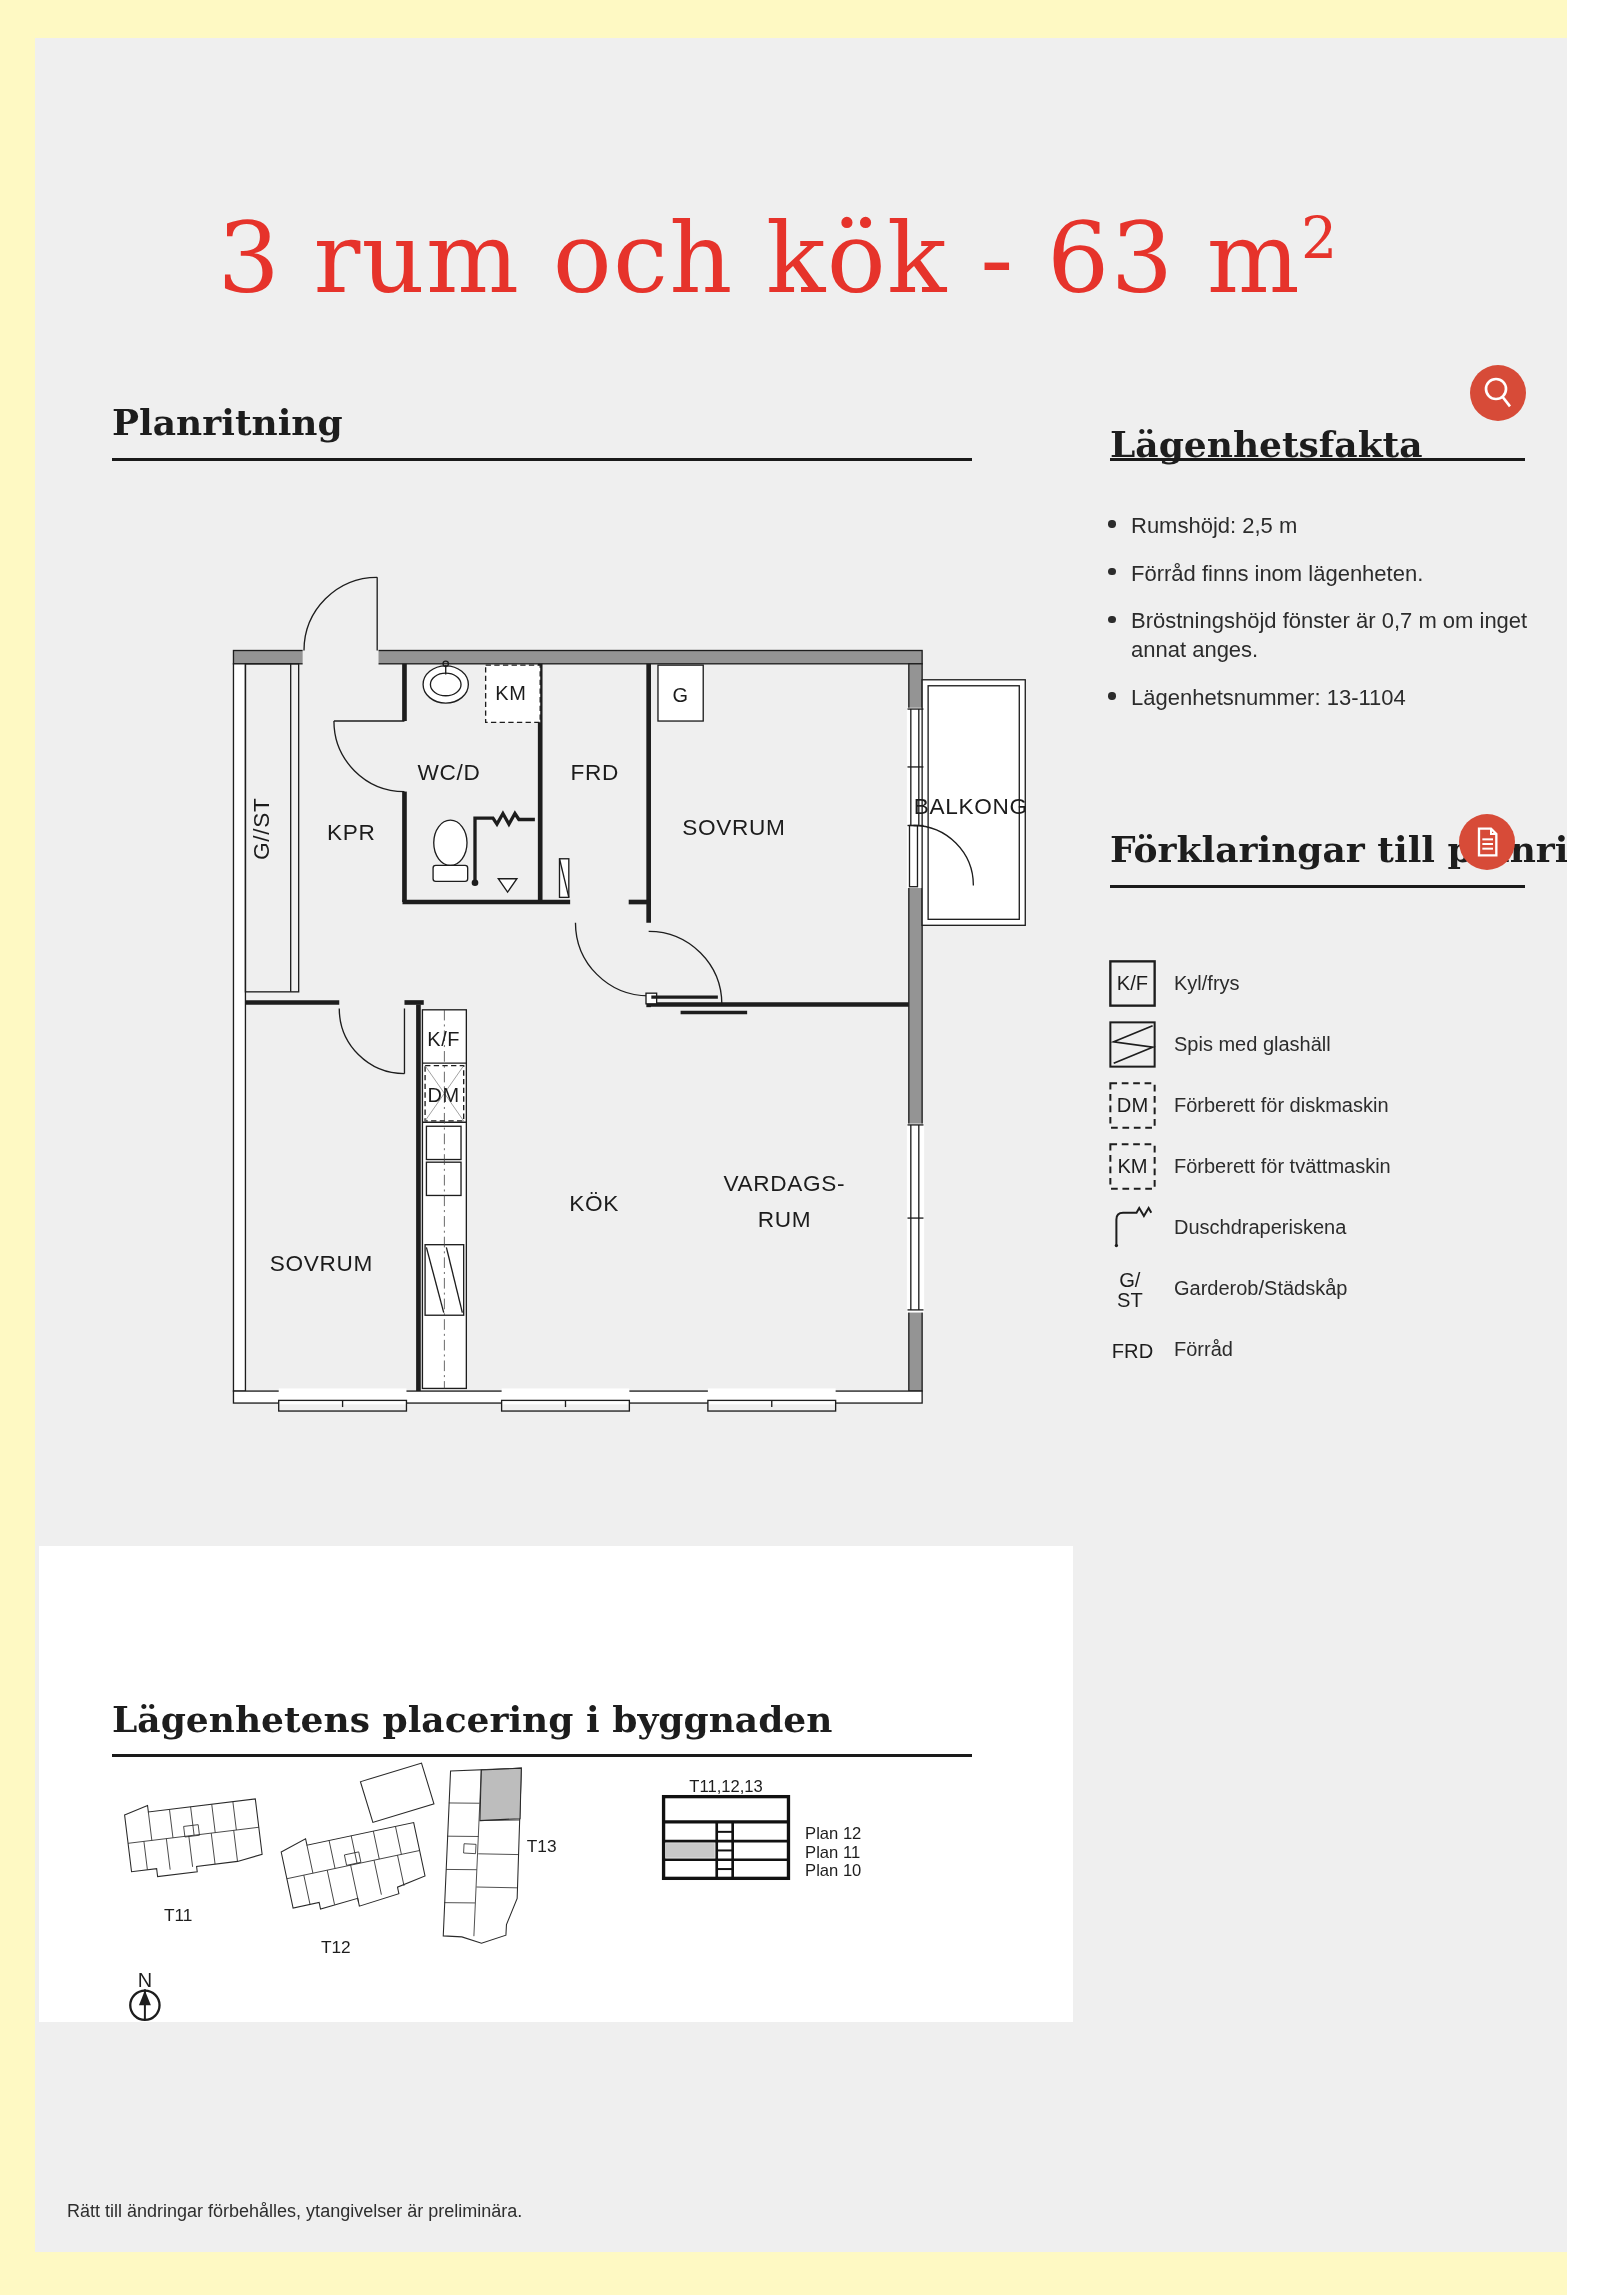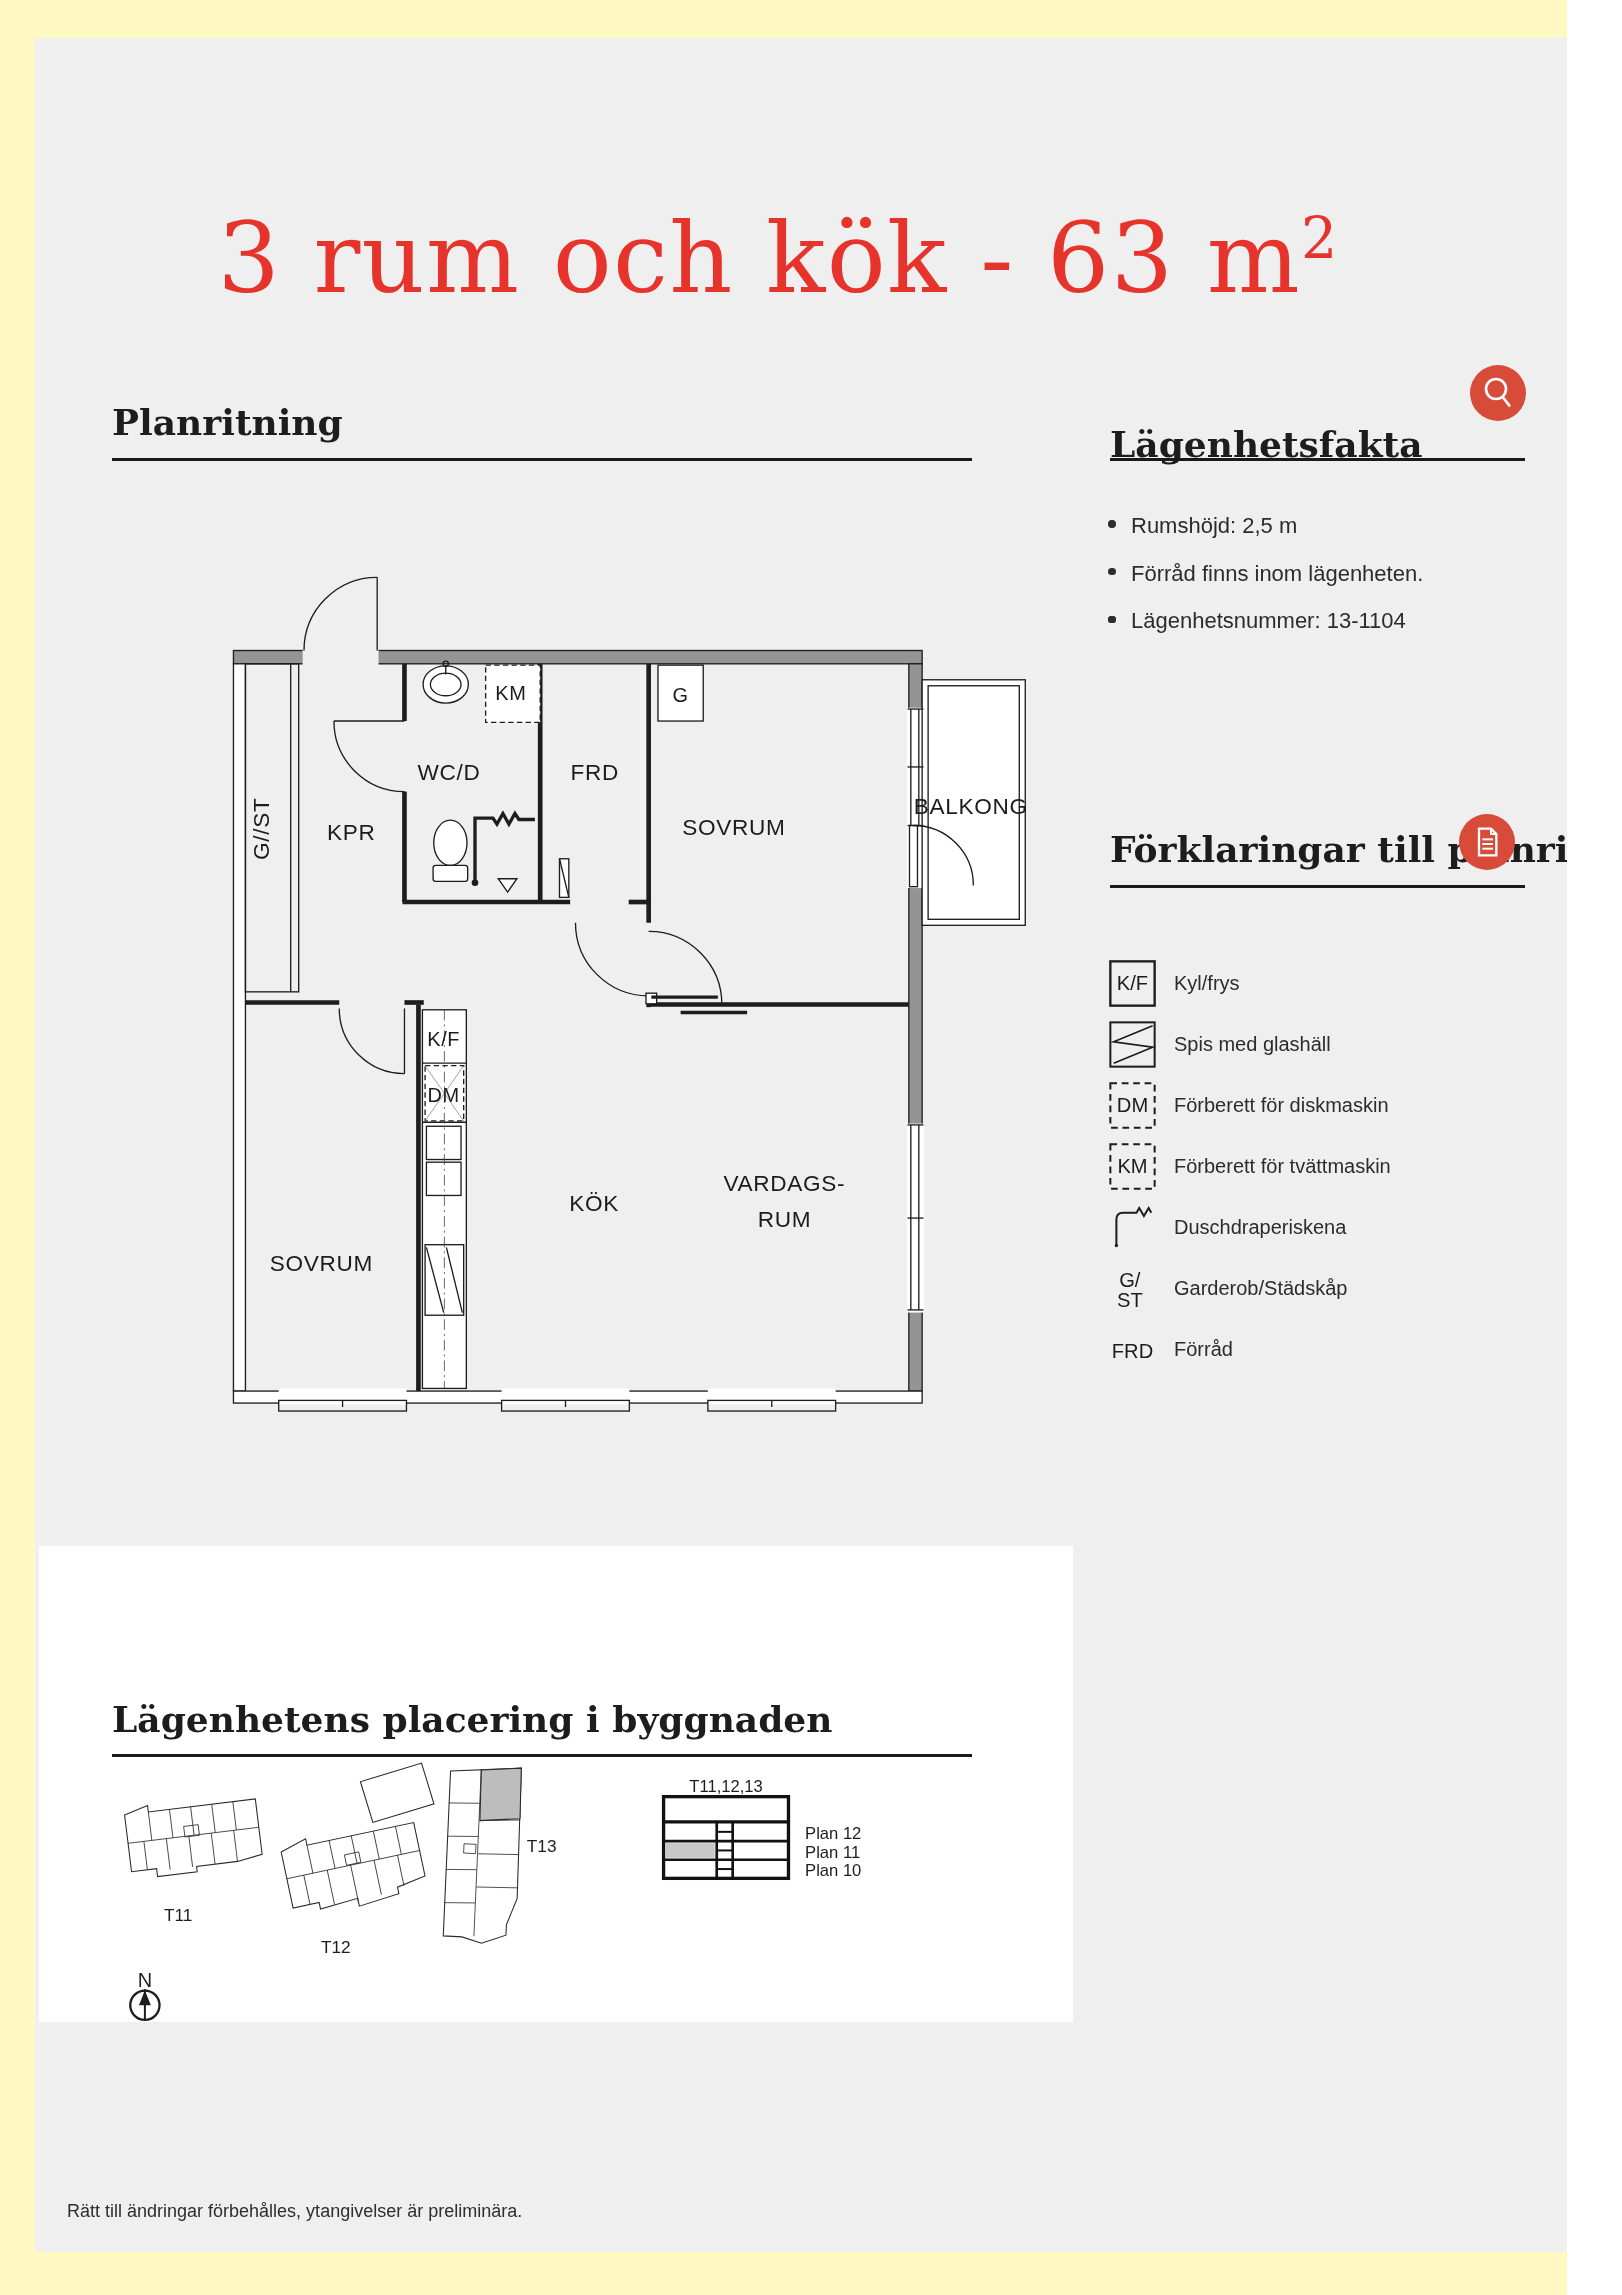--- a/index.html
+++ b/index.html
@@ -64,21 +64,21 @@
   <div class="icon-circle" style="left:1470px;top:365px;">
     <svg width="56" height="56" viewBox="0 0 84 84">
       <circle cx="39" cy="36" r="15" stroke="#ffffff" stroke-width="4" fill="none"></circle>
       <line x1="49" y1="48" x2="60" y2="62" stroke="#ffffff" stroke-width="4"></line>
     </svg>
   </div>
 
   <ul class="bullets">
     <li><span class="dot"></span><span>Rumshöjd: 2,5 m</span></li>
     <li><span class="dot"></span><span>Förråd finns inom lägenheten.</span></li>
-    <li><span class="dot"></span></li>
+    <li><span class="dot"></span><span>Bröstningshöjd fönster är 0,7 m om inget annat anges.</span></li>
     <li><span class="dot"></span><span>Lägenhetsnummer: 13-1104</span></li>
   </ul>
 
   <div class="heading" style="left:1110px;top:828px;">Förklaringar till planritning</div>
   <div class="rule" style="left:1110px;top:885px;width:415px;"></div>
   <div class="icon-circle" style="left:1459px;top:814px;">
     <svg width="56" height="56" viewBox="0 0 84 84">
       <path d="M30,22 L48,22 L56,30 L56,62 L30,62 Z" stroke="#ffffff" stroke-width="3.5" fill="none"></path>
       <path d="M48,22 L48,30 L56,30" stroke="#ffffff" stroke-width="3" fill="none"></path>
       <line x1="35" y1="38" x2="51" y2="38" stroke="#ffffff" stroke-width="3"></line>

